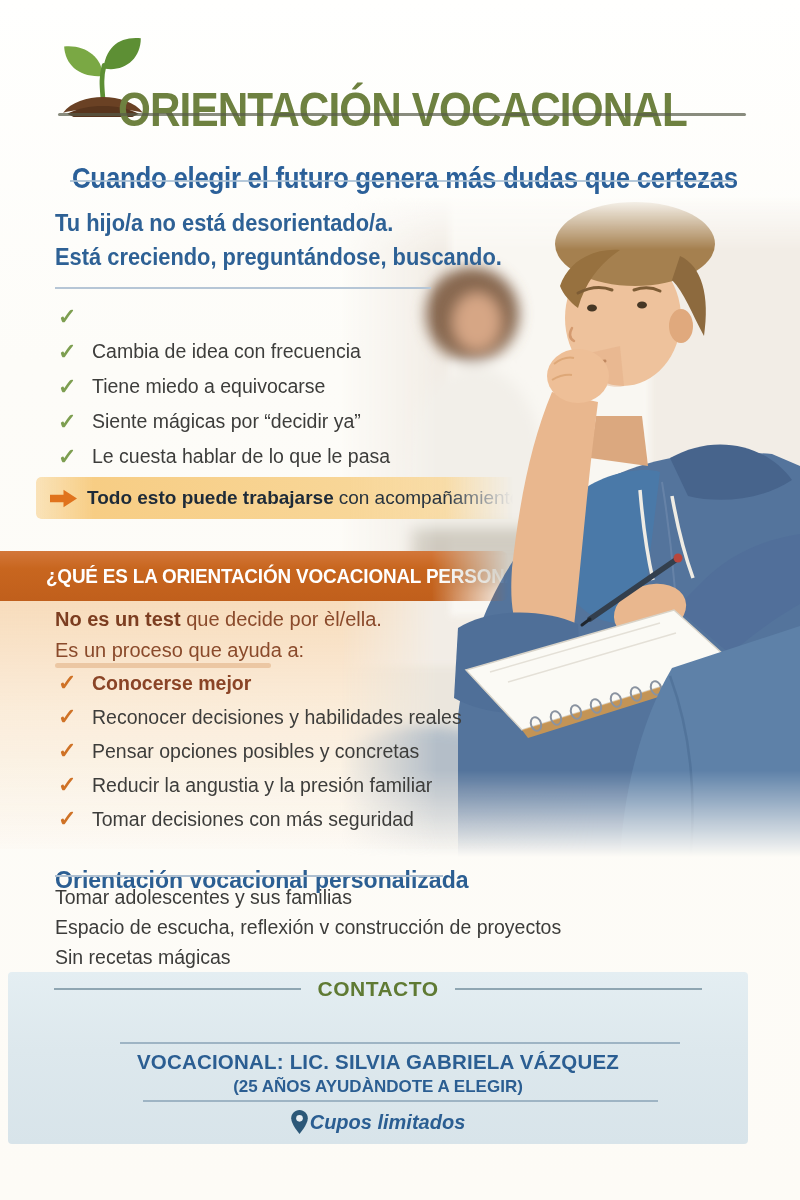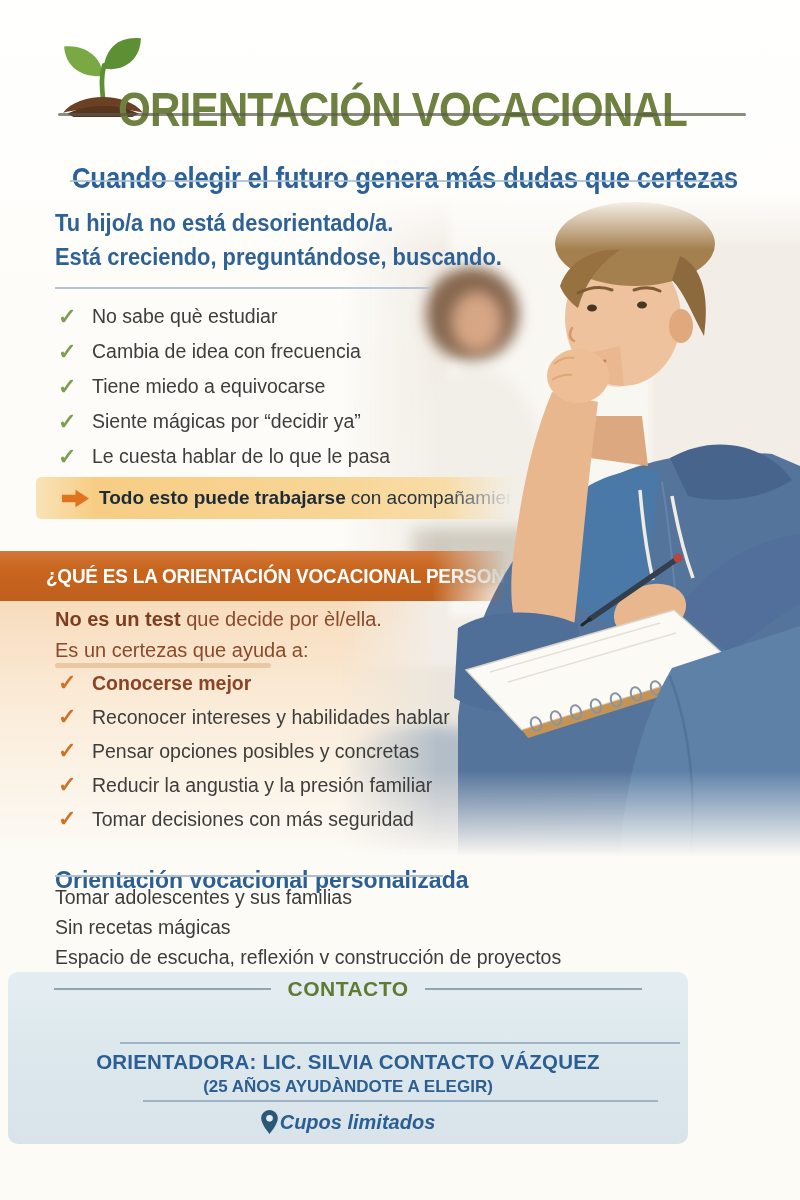--- a/index.html
+++ b/index.html
@@ -59,21 +59,21 @@
   .cl-item { display:flex; align-items:center; height:35px; font-size:19.5px; color:#3d3d3b; }
   .checklist.two .cl-item { height:34px; }
   .check { font-weight:bold; font-size:22px; width:34px; flex:0 0 34px; }
   .checklist.one .check { color:#7d9e50; }
   .checklist.two .check { color:#cf7226; }
   .checklist.two .cl-item.em .cl-label { color:#8a4426; font-weight:bold; }
 
   
   .callout {
     position:absolute; left:36px; top:477px; width:482px; height:42px; z-index:3;
-    display:flex; align-items:center; padding-left:26px;
+    display:flex; align-items:center; padding-left:14px;
     background:linear-gradient(90deg, rgba(246,196,108,.45) 0%, #f7cd84 12%, #f8d697 65%, rgba(249,219,162,.75) 100%);
     border-radius:5px;
     -webkit-mask-image:linear-gradient(90deg, black 85%, transparent 99%);
             mask-image:linear-gradient(90deg, black 85%, transparent 99%);
     font-size:19px; color:#27333f; white-space:nowrap;
   }
   .callout .arrow { width:27px; height:19px; margin-right:10px; flex:0 0 27px; }
   .callout b { color:#1d2a38; margin-right:5px; }
 
   
@@ -107,23 +107,23 @@
   .offer-heading { position:absolute; left:55px; top:842px; z-index:4;
     font-size:24px; font-weight:bold; color:#2b5e92; white-space:nowrap;
     transform:scaleX(.96); transform-origin:left center; }
   .offer-rule { position:absolute; left:55px; top:875px; width:388px; height:2px;
     background:#aebfd0; z-index:4; }
   .offer-lines { position:absolute; left:55px; top:882px; z-index:4;
     font-size:19.5px; color:#3c3c3a; line-height:30px; white-space:nowrap; }
 
   
   .contact-band {
-    position:absolute; left:8px; top:972px; width:680px; height:172px; z-index:4;
+    position:absolute; left:8px; top:972px; width:740px; height:172px; z-index:4;
     background:linear-gradient(180deg, #e4eef2 0%, #dde8ed 45%, #d8e4ea 100%);
-    border-radius:10px;
+    border-radius:4px;
   }
   .contact-label-row { position:absolute; top:4px; left:46px; right:46px; height:26px;
     display:flex; align-items:center; justify-content:center; gap:16px; }
   .contact-label-row .cline { height:2px; background:#8fa6b2; flex:1; }
   .contact-label { font-size:21px; font-weight:bold; color:#5f7a33; letter-spacing:.5px; white-space:nowrap; }
   .contact-email { position:absolute; top:33px; left:0; right:0; text-align:center;
     font-size:28px; font-weight:bold; color:#d0742a; letter-spacing:.3px; }
   .crule1 { position:absolute; top:70px; left:112px; width:560px; height:2px; background:#9eb4c4; }
   .counselor { position:absolute; top:78px; left:0; right:0; text-align:center;
     font-size:20.5px; font-weight:bold; color:#2b5e92; letter-spacing:.2px; }
@@ -236,21 +236,20 @@
 
   <div class="intro">
     <div>Tu hijo/a no está desorientado/a.</div>
     <div>Está creciendo, preguntándose, buscando.</div>
   </div>
   <div class="intro-rule"></div>
 
   <ul class="checklist one">
     <li class="cl-item">
         <span class="check">✓</span>
-        <span class="cl-label">No sabe què estudiar</span>
       </li>
     <li class="cl-item">
         <span class="check">✓</span>
         <span class="cl-label">Cambia de idea con frecuencia</span>
       </li>
     <li class="cl-item">
         <span class="check">✓</span>
         <span class="cl-label">Tiene miedo a equivocarse</span>
       </li>
     <li class="cl-item">
@@ -270,63 +269,63 @@
     <b>Todo esto puede trabajarse</b>
     <span>con acompañamiento profesional.</span>
   </div>
 
   <div class="banner">
     <span>¿QUÉ ES LA ORIENTACIÓN VOCACIONAL PERSONALIZADA?</span>
   </div>
 
   <div class="lead">
     <div><b>No es un test</b><span> que decide por èl/ella.</span></div>
-    <div>Es un certezas que ayuda a:</div>
+    <div>Es un proceso que ayuda a:</div>
   </div>
   <div class="lead-rule"></div>
 
   <ul class="checklist two">
     <li class="cl-item em">
         <span class="check">✓</span>
         <span class="cl-label">Conocerse mejor</span>
       </li>
     <li class="cl-item">
         <span class="check">✓</span>
-        <span class="cl-label">Reconocer intereses y habilidades hablar</span>
+        <span class="cl-label">Reconocer decisiones y habilidades reales</span>
       </li>
     <li class="cl-item">
         <span class="check">✓</span>
         <span class="cl-label">Pensar opciones posibles y concretas</span>
       </li>
     <li class="cl-item">
         <span class="check">✓</span>
         <span class="cl-label">Reducir la angustia y la presión familiar</span>
       </li>
     <li class="cl-item">
         <span class="check">✓</span>
         <span class="cl-label">Tomar decisiones con más seguridad</span>
       </li>
   </ul>
 
   <h3 class="offer-heading">Orientación vocacional personalizada</h3>
   <div class="offer-rule"></div>
   <div class="offer-lines">
     <div>Tomar adolescentes y sus familias</div>
+    <div>Espacio de escucha, reflexión v construcción de proyectos</div>
     <div>Sin recetas mágicas</div>
-    <div>Espacio de escucha, reflexión v construcción de proyectos</div>
   </div>
 
   <div class="contact-band">
     <div class="contact-label-row">
       <div class="cline"></div>
       <div class="contact-label">CONTACTO</div>
       <div class="cline"></div>
     </div>
     <div class="crule1"></div>
-    <div class="counselor">ORIENTADORA: LIC. SILVIA CONTACTO VÁZQUEZ</div>
+    <div class="counselor">VOCACIONAL: LIC. SILVIA GABRIELA VÁZQUEZ</div>
     <div class="experience">(25 AÑOS AYUDÀNDOTE A ELEGIR)</div>
     <div class="crule2"></div>
     <div class="note-row">
       <svg class="pin" viewBox="0 0 18 26">
         <path d="M9 0 C4 0 0 4 0 9 c0 6.6 9 17 9 17 s9 -10.4 9 -17 C18 4 14 0 9 0 Z" fill="#2c5878"></path>
         <circle cx="9" cy="9" r="3.6" fill="#e8eef2"></circle>
       </svg>
       <span class="note-text">Cupos limitados</span>
     </div>
   </div>

